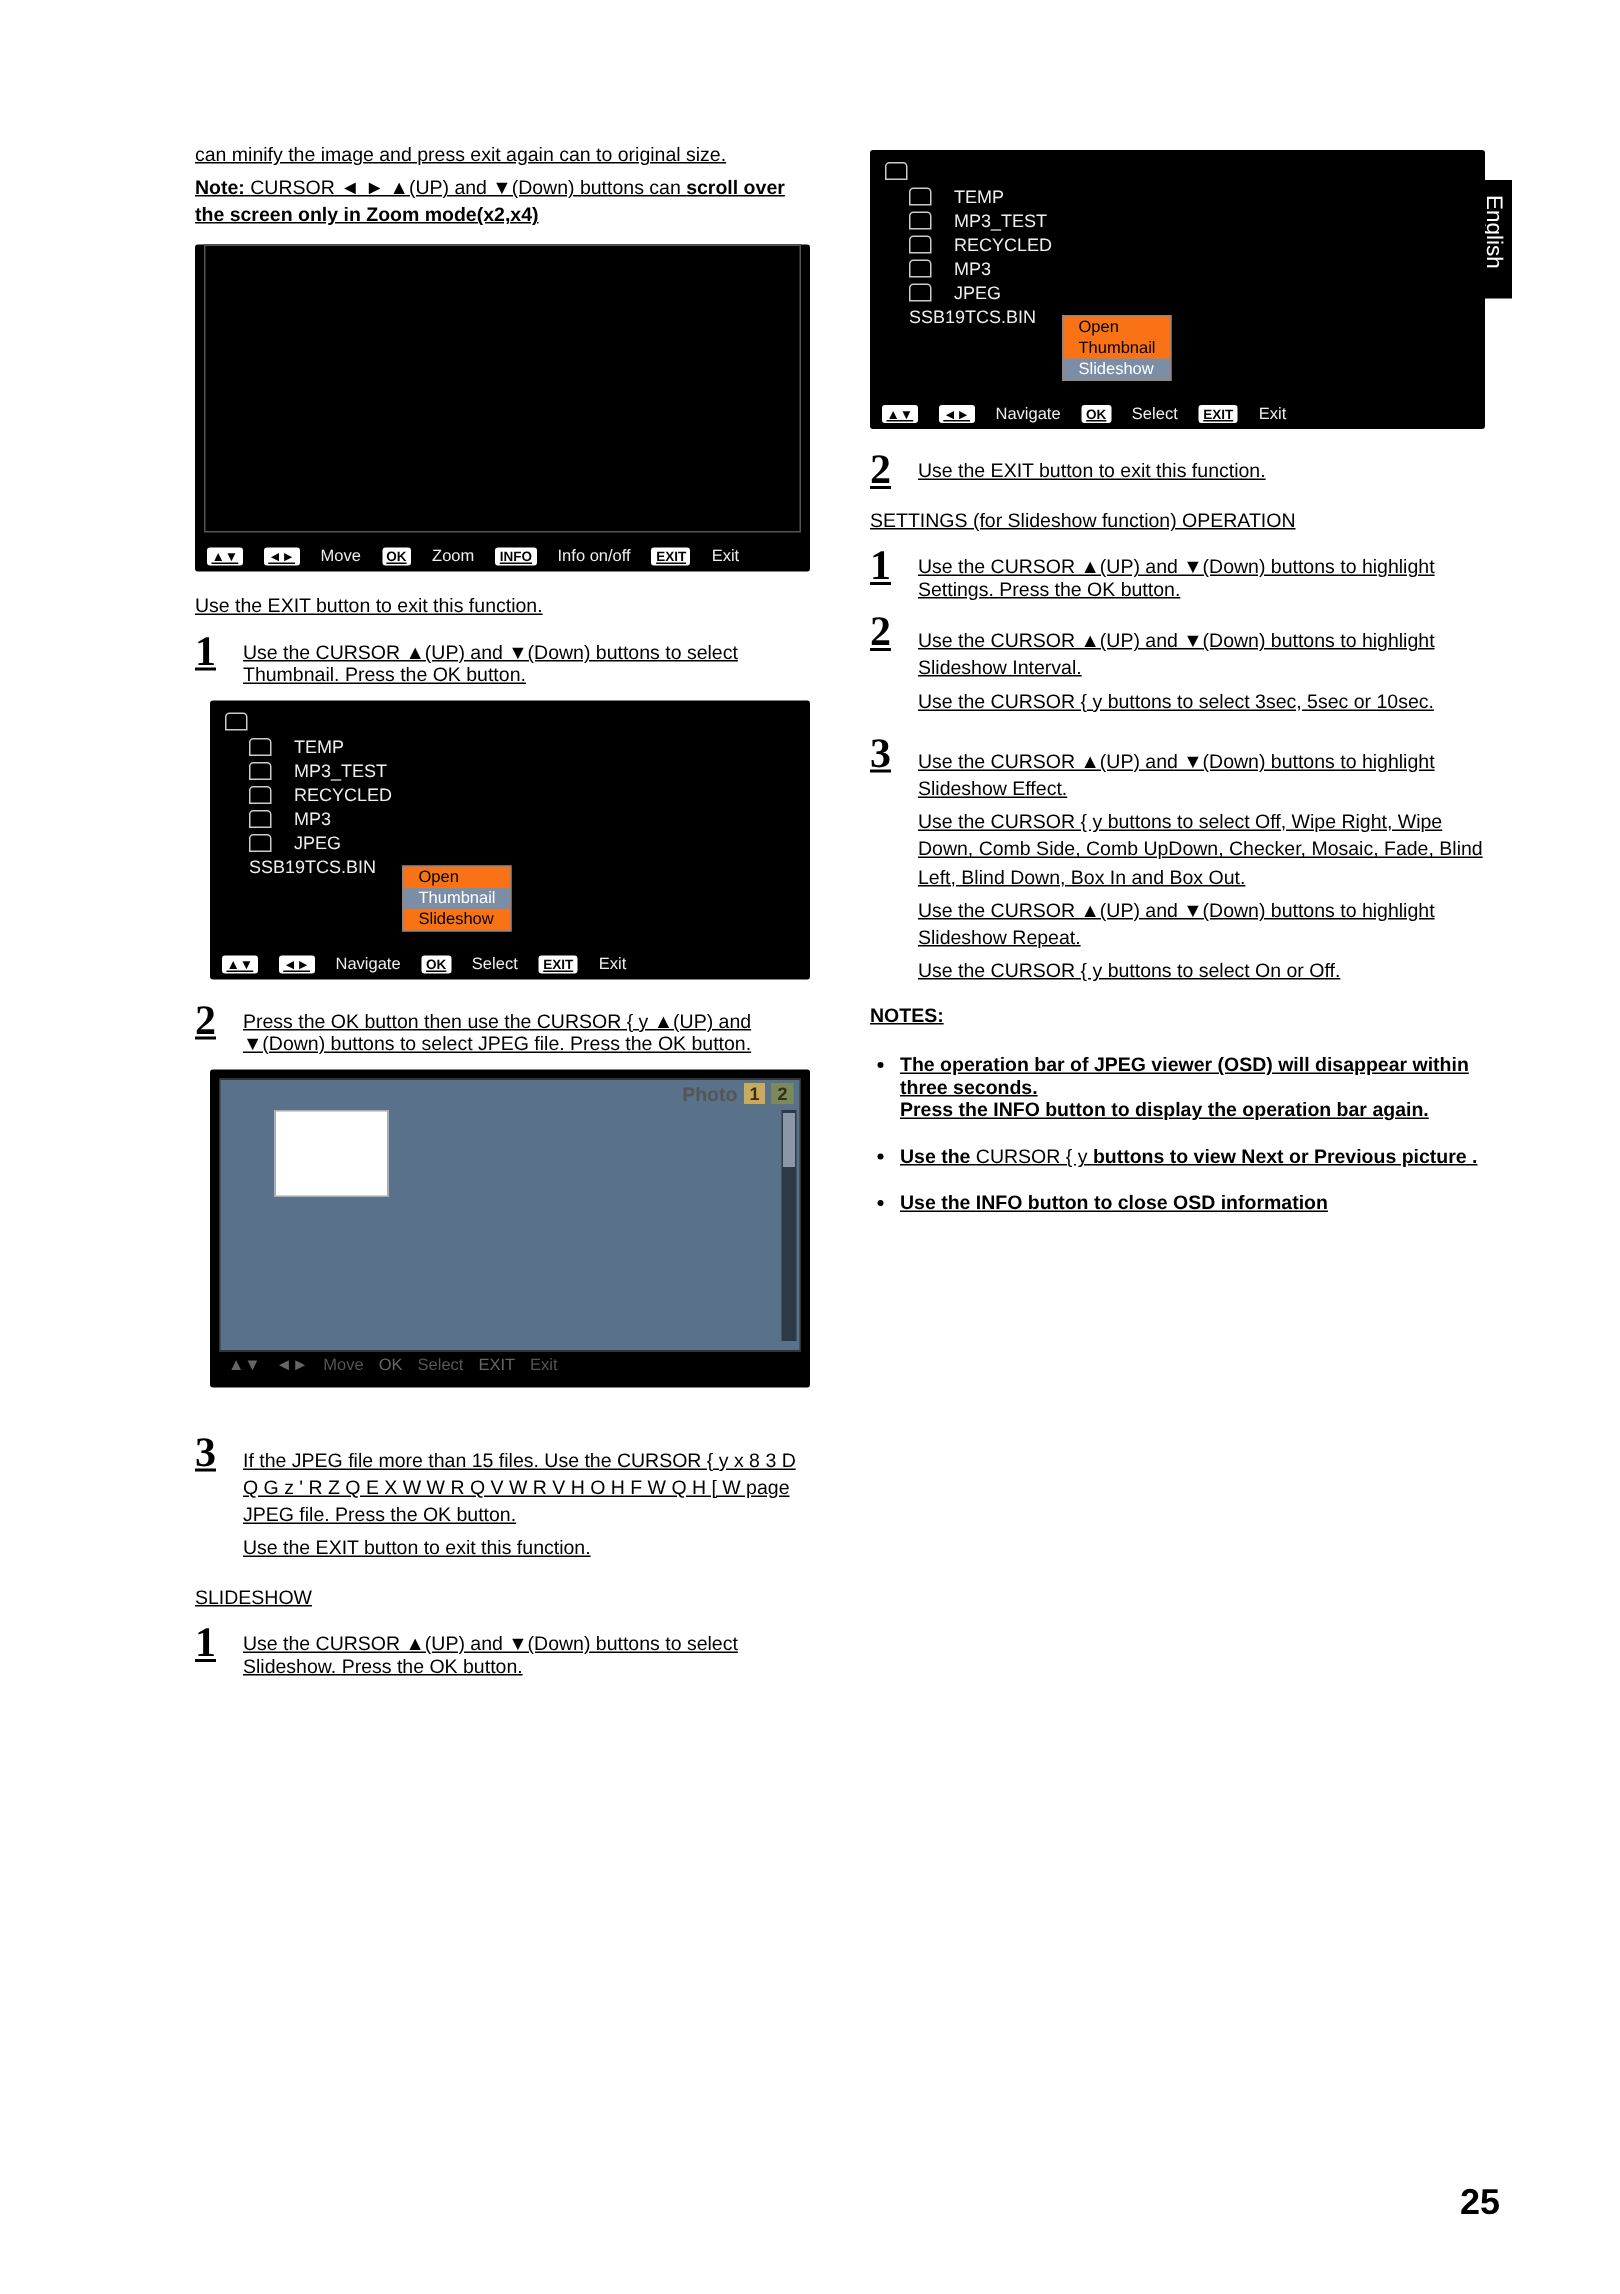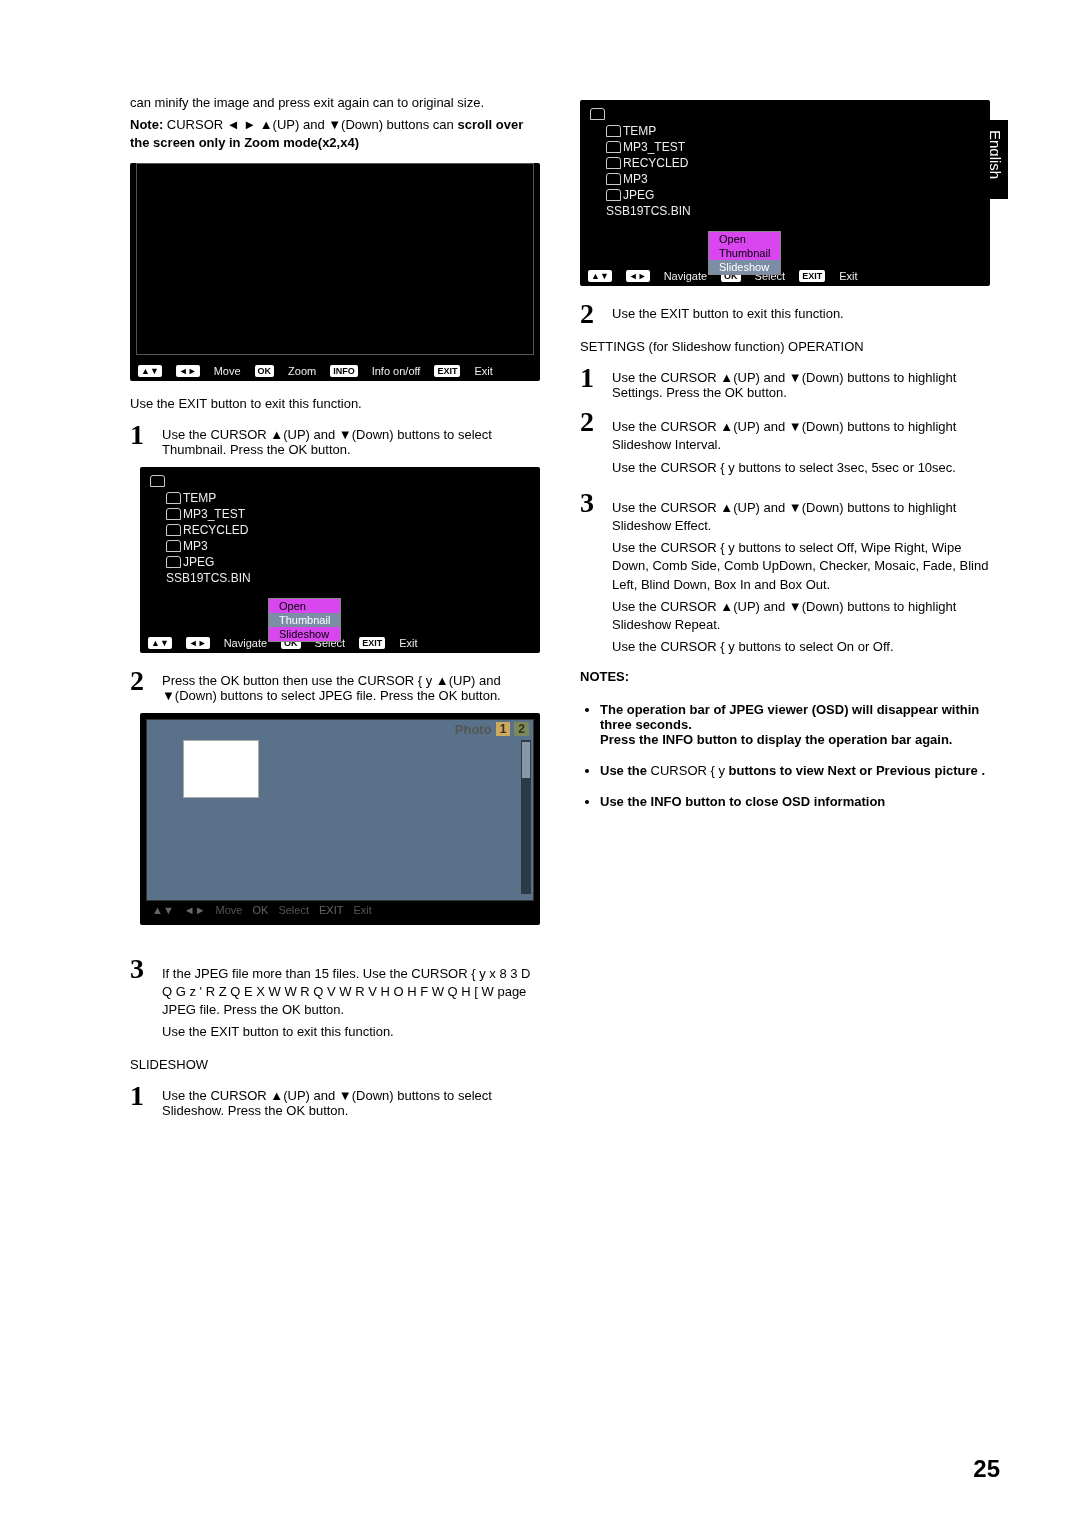--- a/index.html
+++ b/index.html
@@ -9,20 +9,21 @@
     color: #000;
     background: #fff;
     width: 1080px;
     height: 1529px;
     position: relative;
   }
   .page {
     padding: 90px 90px 40px 130px;
     display: flex;
     gap: 40px;
+    text-decoration: underline;
   }
   .col {
     flex: 1;
     min-width: 0;
   }
   .lang-tab {
     position: absolute;
     right: 72px;
     top: 120px;
     background: #000;
@@ -77,32 +78,31 @@
     font-size: 9px;
     font-weight: bold;
     display: inline-block;
     line-height: 12px;
   }
   .tree {
     padding: 8px 10px;
     font-size: 12px;
     color: #eee;
   }
-  .tree .row { display: flex; align-items: center; gap: 2px; padding: 1px 0 1px 16px; }
+  .tree .row { display: flex; align-items: center; gap: 15px; padding: 1px 0 1px 16px; }
   .folder {
     width: 13px; height: 10px; border: 1px solid #ccc; display: inline-block;
     border-top-left-radius: 3px; border-top-right-radius: 3px;
   }
   .menu {
     position: absolute;
-    background: #d946ef;
+    background: #f97316;
     color: #000;
     font-size: 11px;
     border: 1px solid #888;
-    margin-top: 21px;
   }
   .menu div { padding: 1px 10px; }
   .menu .sel { background: #7b8ea5; color: #fff; }
   .thumb-osd {
     background: #000;
     border-radius: 2px;
     margin: 10px 0 14px 0;
     padding: 6px;
   }
   .thumb-area {

